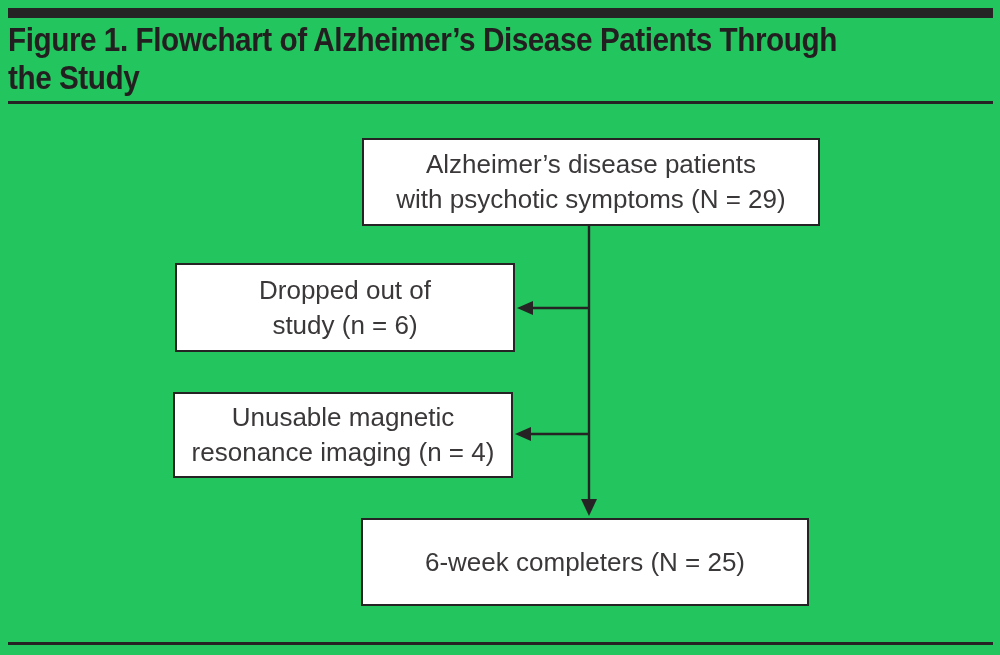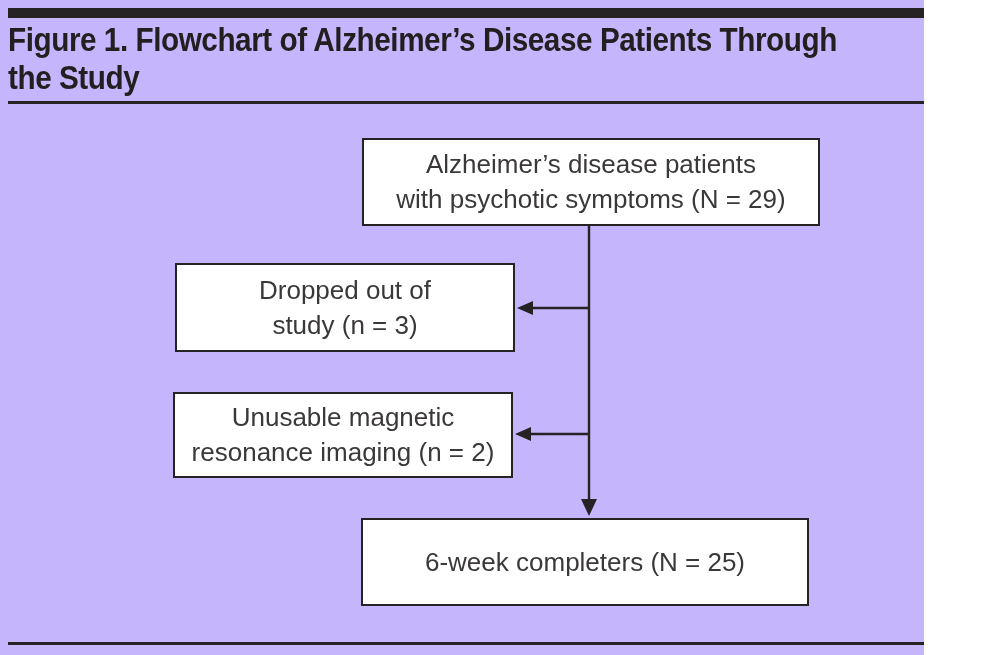--- a/index.html
+++ b/index.html
@@ -2,23 +2,23 @@
 <html><head>
 <meta charset="utf-8">
 <style>
   html, body {
     margin: 0;
     padding: 0;
     background: #ffffff;
   }
   .page {
     position: relative;
-    width: 924px;
+    width: 1000px;
     height: 655px;
-    background: #c4b5fd;
+    background: #22c55e;
     font-family: "Liberation Sans", sans-serif;
     overflow: hidden;
   }
   .rule {
     position: absolute;
     left: 8px;
     width: 985px;
     background: #262324;
   }
   .rule.top-bar   { top: 8px;   height: 10px; }
@@ -83,26 +83,26 @@
 
   <div class="rule title-rule"></div>
 
   <div class="flow-box box-enrolled">
     <span>Alzheimer’s disease patients
 with psychotic symptoms (N = 29)</span>
   </div>
 
   <div class="flow-box box-dropped">
     <span>Dropped out of
-study (n = 3)</span>
+study (n = 6)</span>
   </div>
 
   <div class="flow-box box-unusable">
     <span>Unusable magnetic
-resonance imaging (n = 2)</span>
+resonance imaging (n = 4)</span>
   </div>
 
   <div class="flow-box box-completers">
     <span>6-week completers (N = 25)</span>
   </div>
 
   <svg class="connectors" viewBox="0 0 1000 655" xmlns="http://www.w3.org/2000/svg">
 
     <line x1="589" y1="226" x2="589" y2="502"></line>
     <polygon points="581,499 597,499 589,516"></polygon>

